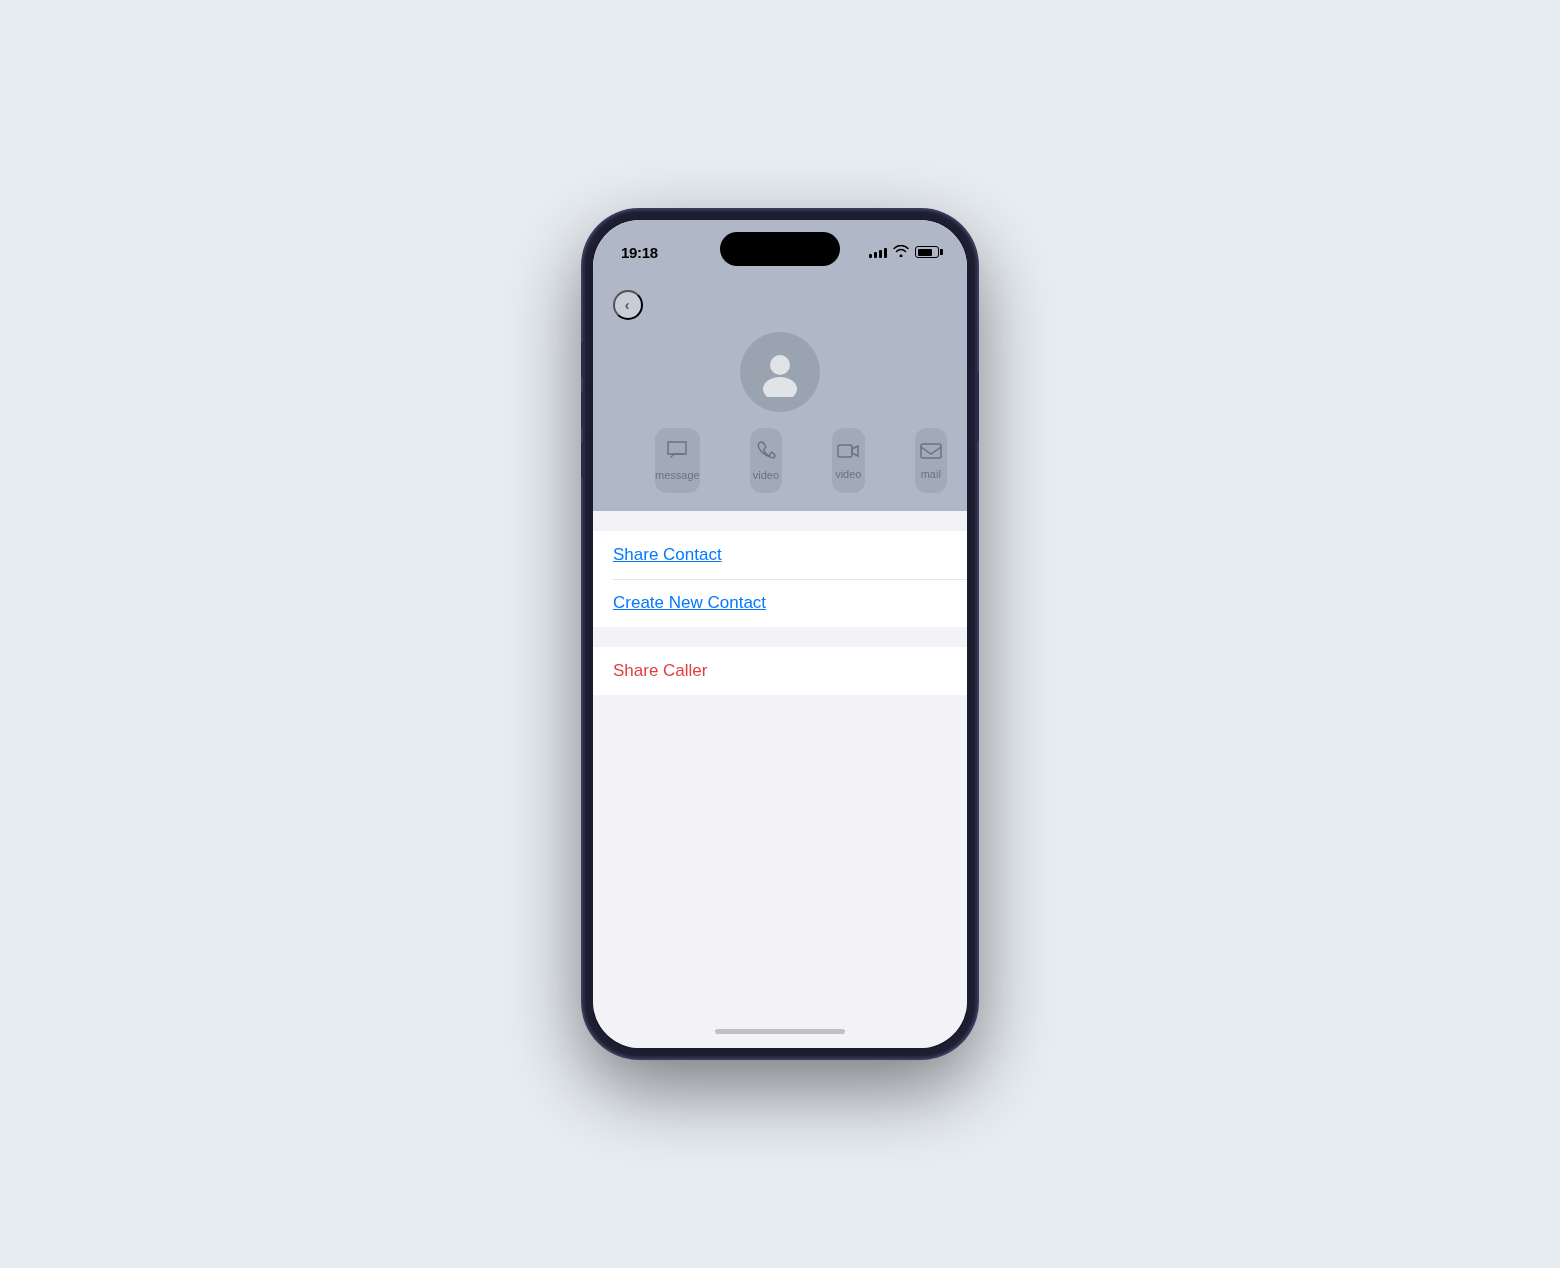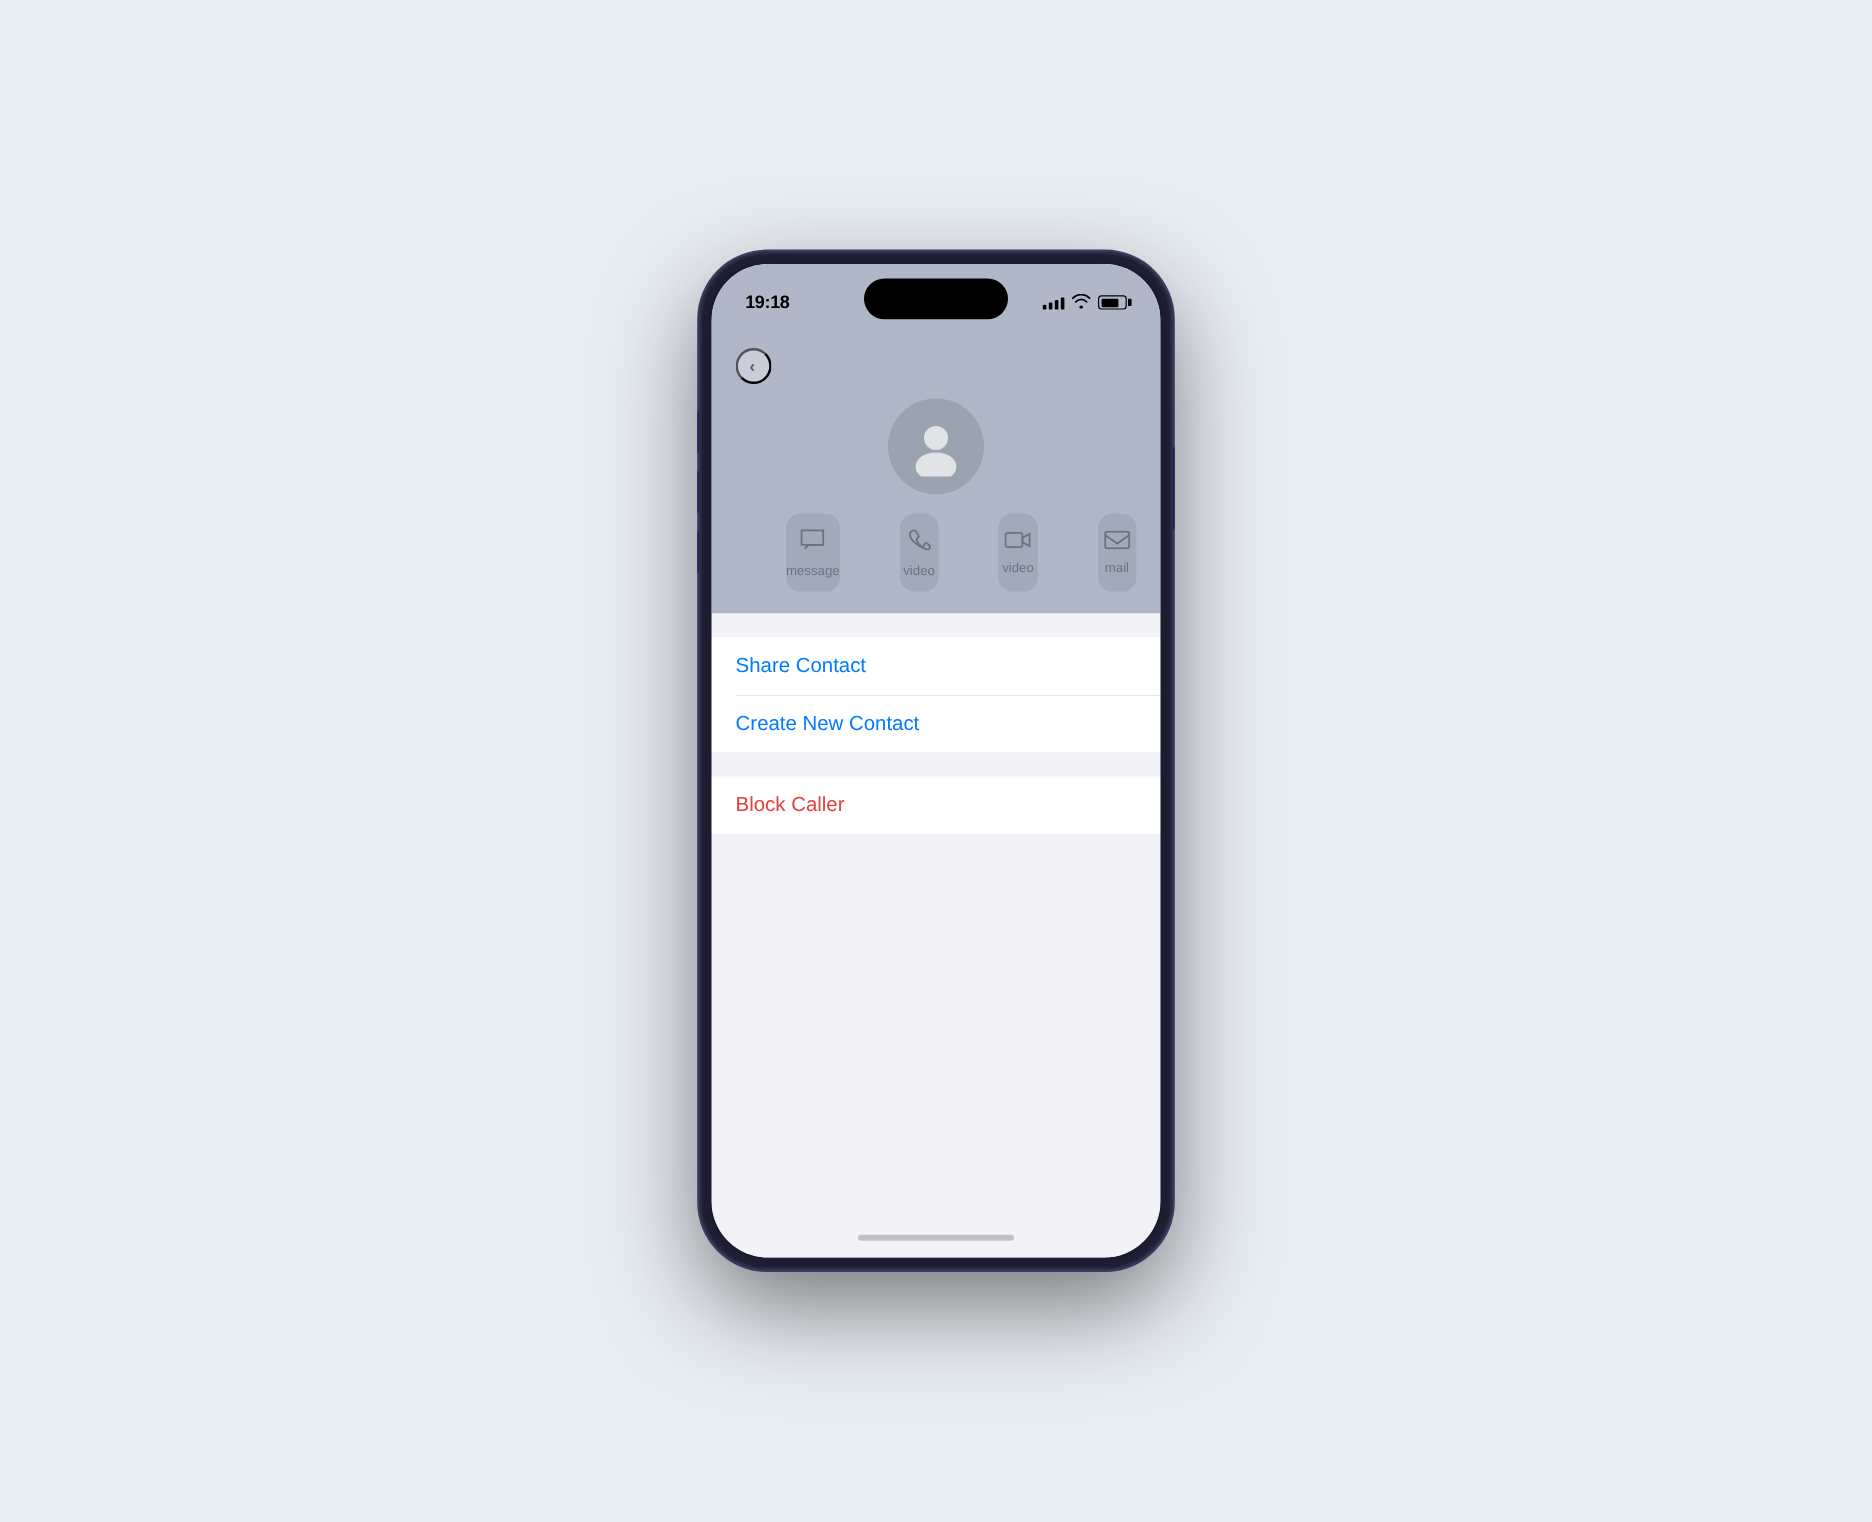--- a/index.html
+++ b/index.html
@@ -271,20 +271,21 @@
       background: #e5e5ea;
     }
 
     .menu-item-label {
       font-size: 17px;
       font-weight: 400;
     }
 
     .menu-item-label.blue {
       color: #007aff;
+      text-decoration: underline;
     }
 
     .menu-item-label.red {
       color: #e53e3e;
     }
 
     
     .home-indicator {
       height: 34px;
       background: #f2f2f7;
@@ -391,21 +392,21 @@
         <div class="menu-item">
           <span class="menu-item-label blue">Share Contact</span>
         </div>
         <div class="menu-item">
           <span class="menu-item-label blue">Create New Contact</span>
         </div>
       </div>
 
       <div class="menu-group-2">
         <div class="menu-item">
-          <span class="menu-item-label red">Block Caller</span>
+          <span class="menu-item-label red">Share Caller</span>
         </div>
       </div>
 
     </div>
 
     <div class="home-indicator">
       <div class="home-bar"></div>
     </div>
 
   </div>

